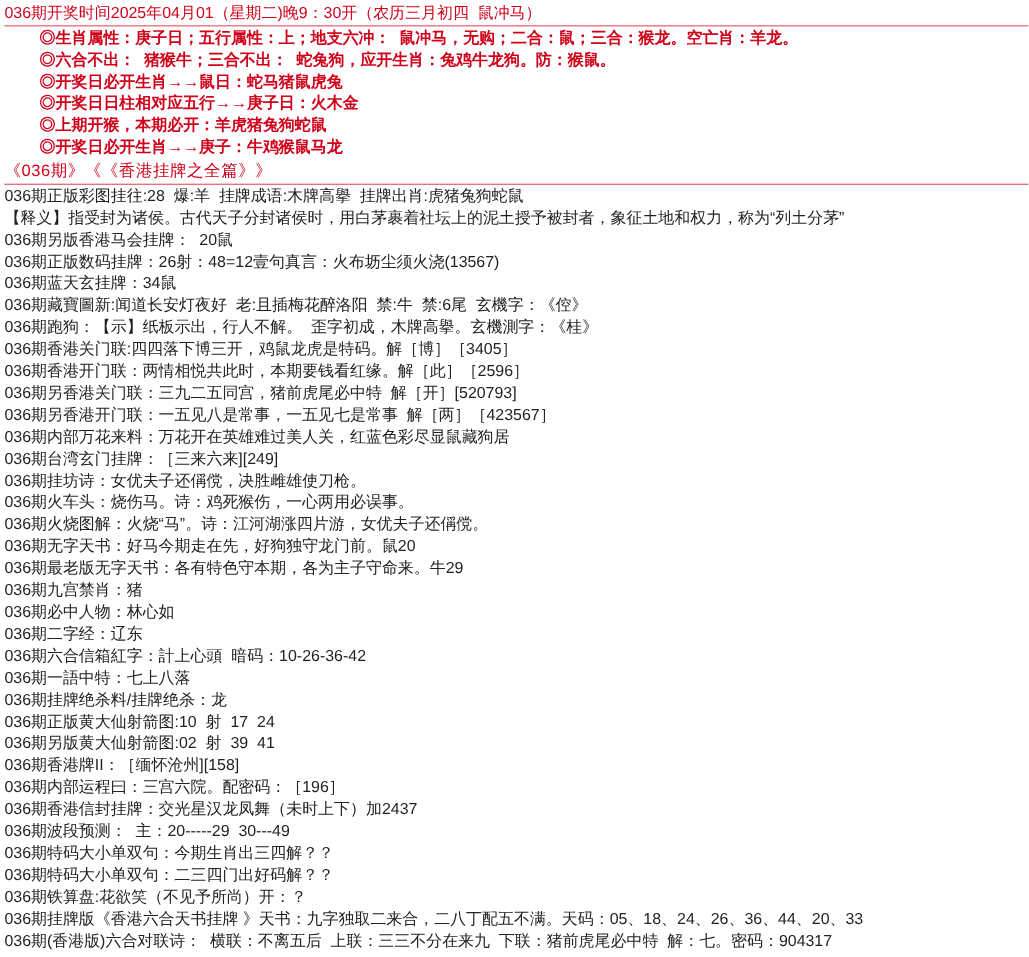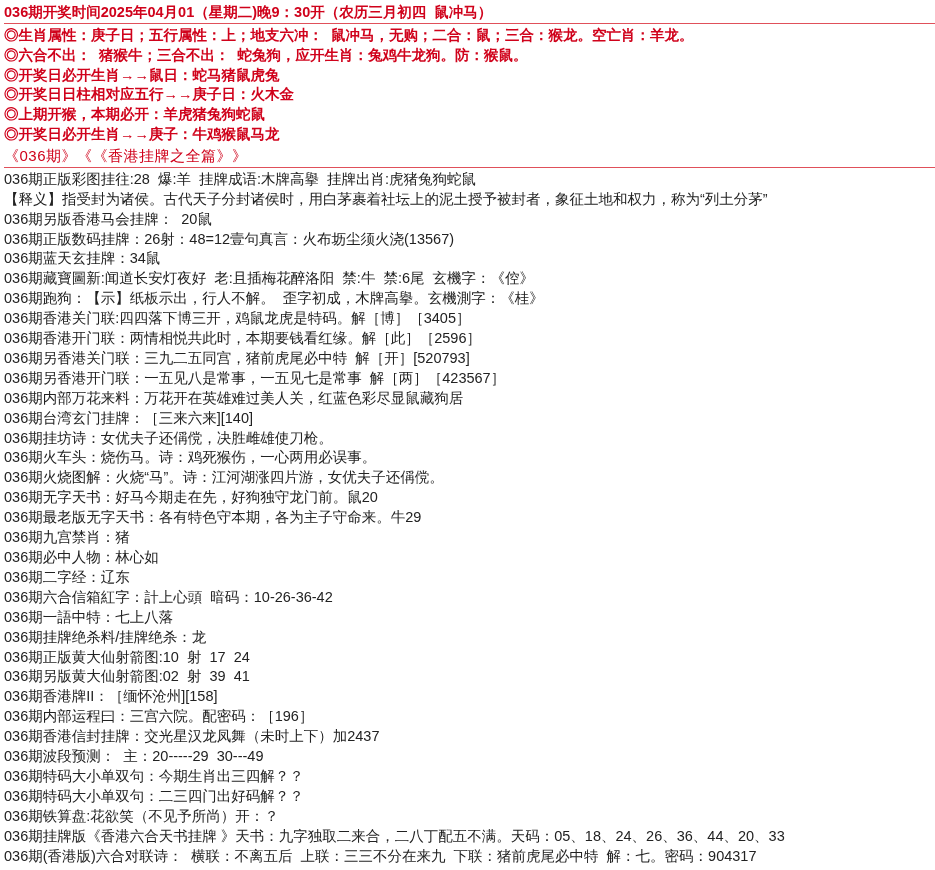--- a/index.html
+++ b/index.html
@@ -18,24 +18,25 @@
     box-sizing: border-box;
     padding: 2px 0 0 4px;
   }
   
   .hdr {
     color: #d0021b;
     font-weight: bold;
     font-size: 14.5px;
     line-height: 19.8px;
     white-space: pre;
+    margin-left: 32px;
   }
   .hdr-title {
     color: #d0021b;
-    font-weight: bold;
+    font-weight: normal;
     font-size: 14.5px;
     line-height: 20px;
     white-space: pre;
   }
   .rule {
     border: 0;
     border-top: 1px solid #e0505a;
     margin: 1px 0 2px 0;
     height: 0;
   }
@@ -76,21 +77,21 @@
   <div class="body-line">036期另版香港马会挂牌：  20鼠</div>
   <div class="body-line">036期正版数码挂牌：26射：48=12壹句真言：火布坜尘须火浇(13567)</div>
   <div class="body-line">036期蓝天玄挂牌：34鼠</div>
   <div class="body-line">036期藏寶圖新:闻道长安灯夜好  老:且插梅花醉洛阳  禁:牛  禁:6尾  玄機字：《倥》</div>
   <div class="body-line">036期跑狗：【示】纸板示出，行人不解。  歪字初成，木牌高擧。玄機測字：《桂》</div>
   <div class="body-line">036期香港关门联:四四落下博三开，鸡鼠龙虎是特码。解［博］［3405］</div>
   <div class="body-line">036期香港开门联：两情相悦共此时，本期要钱看红缘。解［此］［2596］</div>
   <div class="body-line">036期另香港关门联：三九二五同宫，猪前虎尾必中特  解［开］[520793]</div>
   <div class="body-line">036期另香港开门联：一五见八是常事，一五见七是常事  解［两］［423567］</div>
   <div class="body-line">036期内部万花来料：万花开在英雄难过美人关，红蓝色彩尽显鼠藏狗居</div>
-  <div class="body-line">036期台湾玄门挂牌：［三来六来][140]</div>
+  <div class="body-line">036期台湾玄门挂牌：［三来六来][249]</div>
   <div class="body-line">036期挂坊诗：女优夫子还偁傥，决胜雌雄使刀枪。</div>
   <div class="body-line">036期火车头：烧伤马。诗：鸡死猴伤，一心两用必误事。</div>
   <div class="body-line">036期火烧图解：火烧“马”。诗：江河湖涨四片游，女优夫子还偁傥。</div>
   <div class="body-line">036期无字天书：好马今期走在先，好狗独守龙门前。鼠20</div>
   <div class="body-line">036期最老版无字天书：各有特色守本期，各为主子守命来。牛29</div>
   <div class="body-line">036期九宫禁肖：猪</div>
   <div class="body-line">036期必中人物：林心如</div>
   <div class="body-line">036期二字经：辽东</div>
   <div class="body-line">036期六合信箱紅字：計上心頭  暗码：10-26-36-42</div>
   <div class="body-line">036期一語中特：七上八落</div>

